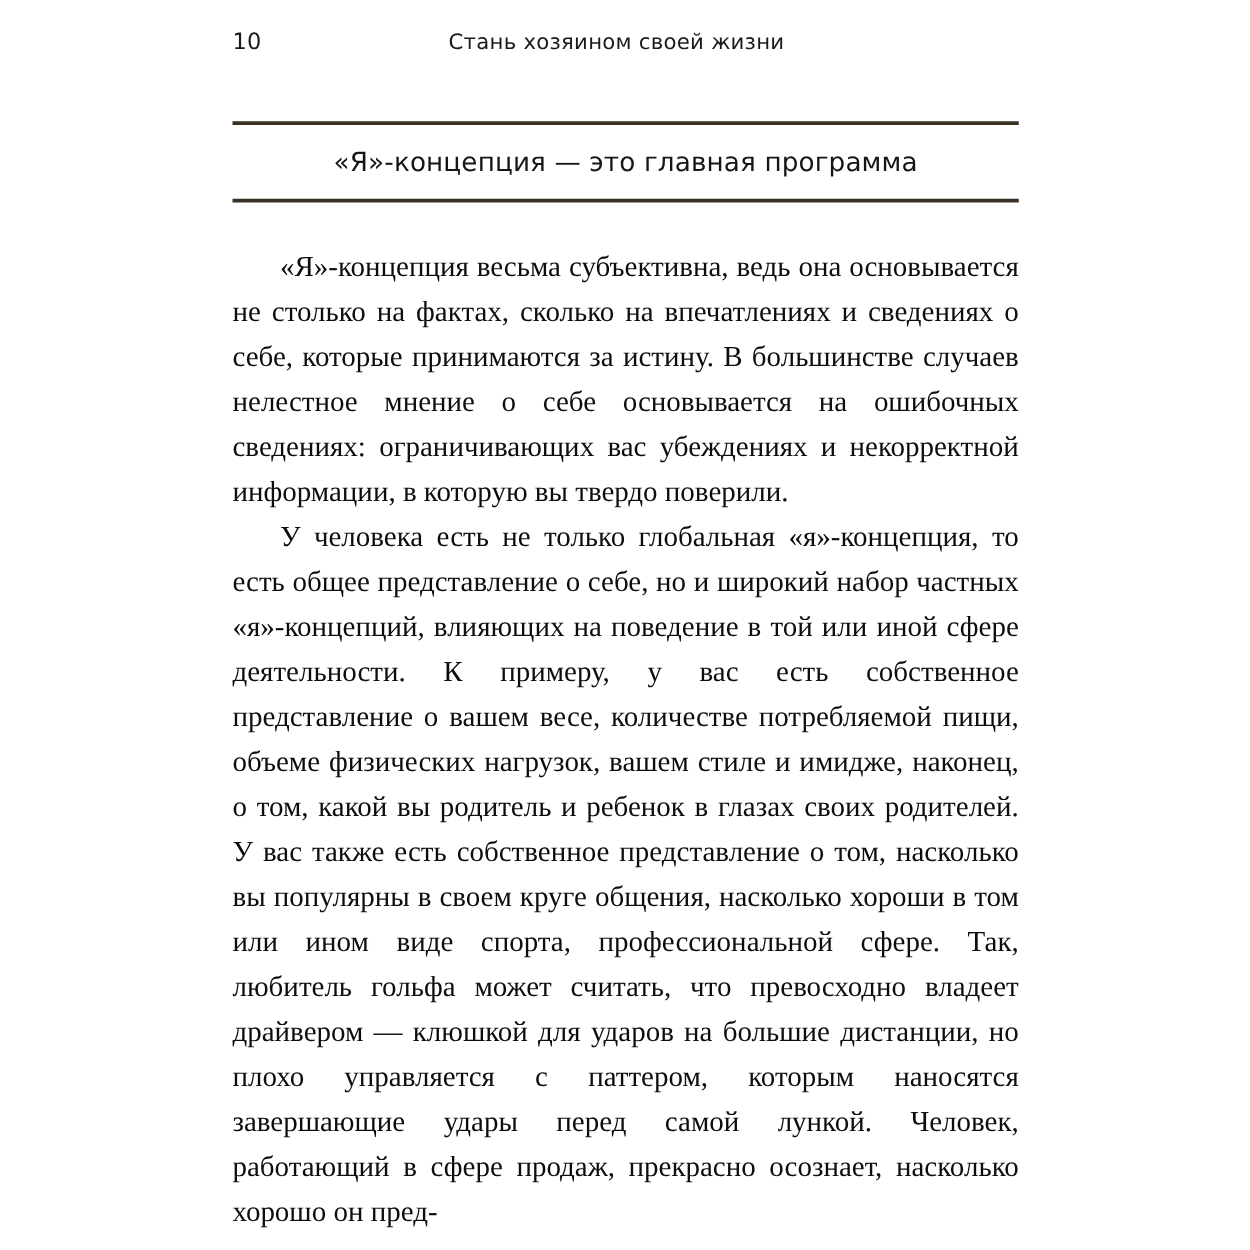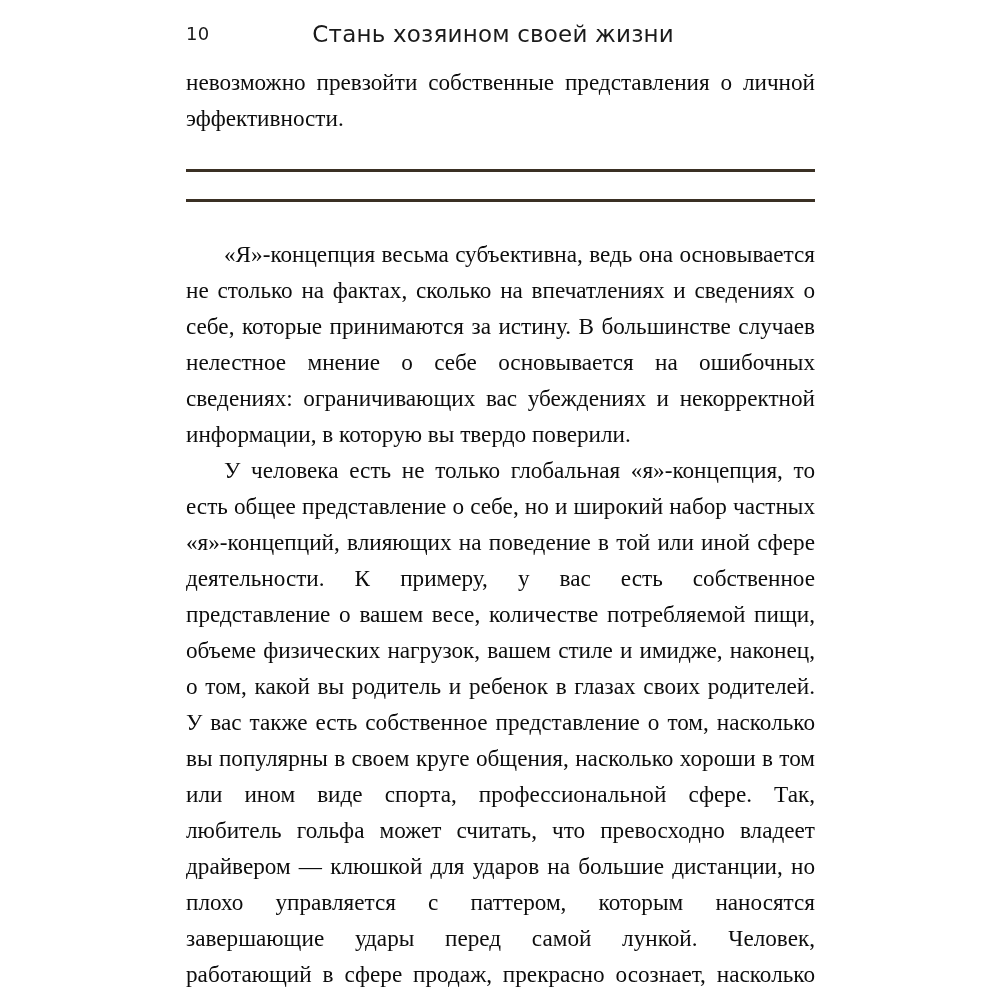--- a/index.html
+++ b/index.html
@@ -42,21 +42,21 @@
     flex: 0 0 auto;
     font-family: "DejaVu Sans", "Liberation Sans", sans-serif;
     font-size: 18px;
     line-height: 1;
     color: #1a1a1a;
   }
   .running-title {
     flex: 1 1 auto;
     text-align: center;
     padding-right: 38px;
-    font-size: 23px;
+    font-size: 17px;
     line-height: 1;
     white-space: nowrap;
     color: #1a1a1a;
   }
 
   
   .text-column {
     position: absolute;
     left: 186px;
     top: 44px;
@@ -109,26 +109,26 @@
 
 <div class="page">
 
   <div class="running-head">
     <span class="folio">10</span>
     <span class="running-title">Стань хозяином своей жизни</span>
   </div>
 
   <div class="text-column">
 
-    <p class="body-par no-indent">невозможно превзойти собственные представления о лич­ной эффективности.</p>
 
     <div class="spacer-before-quote"></div>
 
     <blockquote class="pull-quote">
       <div class="pull-quote-inner">
+        <span class="quote-line">«Я»-концепция — это главная программа</span>
       </div>
     </blockquote>
 
     <div class="spacer-after-quote"></div>
 
     <p class="body-par indent">«Я»-концепция весьма субъективна, ведь она осно­вывается не столько на фактах, сколько на впечатлениях и сведениях о себе, которые принимаются за истину. В большинстве случаев нелестное мнение о себе осно­вывается на ошибочных сведениях: ограничивающих вас убеждениях и некорректной информации, в которую вы твердо поверили.</p>
 
     <p class="body-par indent">У человека есть не только глобальная «я»-концепция, то есть общее представление о себе, но и широкий набор частных «я»-концепций, влияющих на поведение в той или иной сфере деятельности. К примеру, у вас есть соб­ственное представление о вашем весе, количестве потреб­ляемой пищи, объеме физических нагрузок, вашем стиле и имидже, наконец, о том, какой вы родитель и ребенок в глазах своих родителей. У вас также есть собственное представление о том, насколько вы популярны в своем круге общения, насколько хороши в том или ином виде спорта, профессиональной сфере. Так, любитель гольфа может считать, что превосходно владеет драйвером — клюшкой для ударов на большие дистанции, но плохо управляется с паттером, которым наносятся завершающие удары перед самой лункой. Человек, работающий в сфере продаж, прекрасно осознает, насколько хорошо он пред-</p>
 
   </div>

